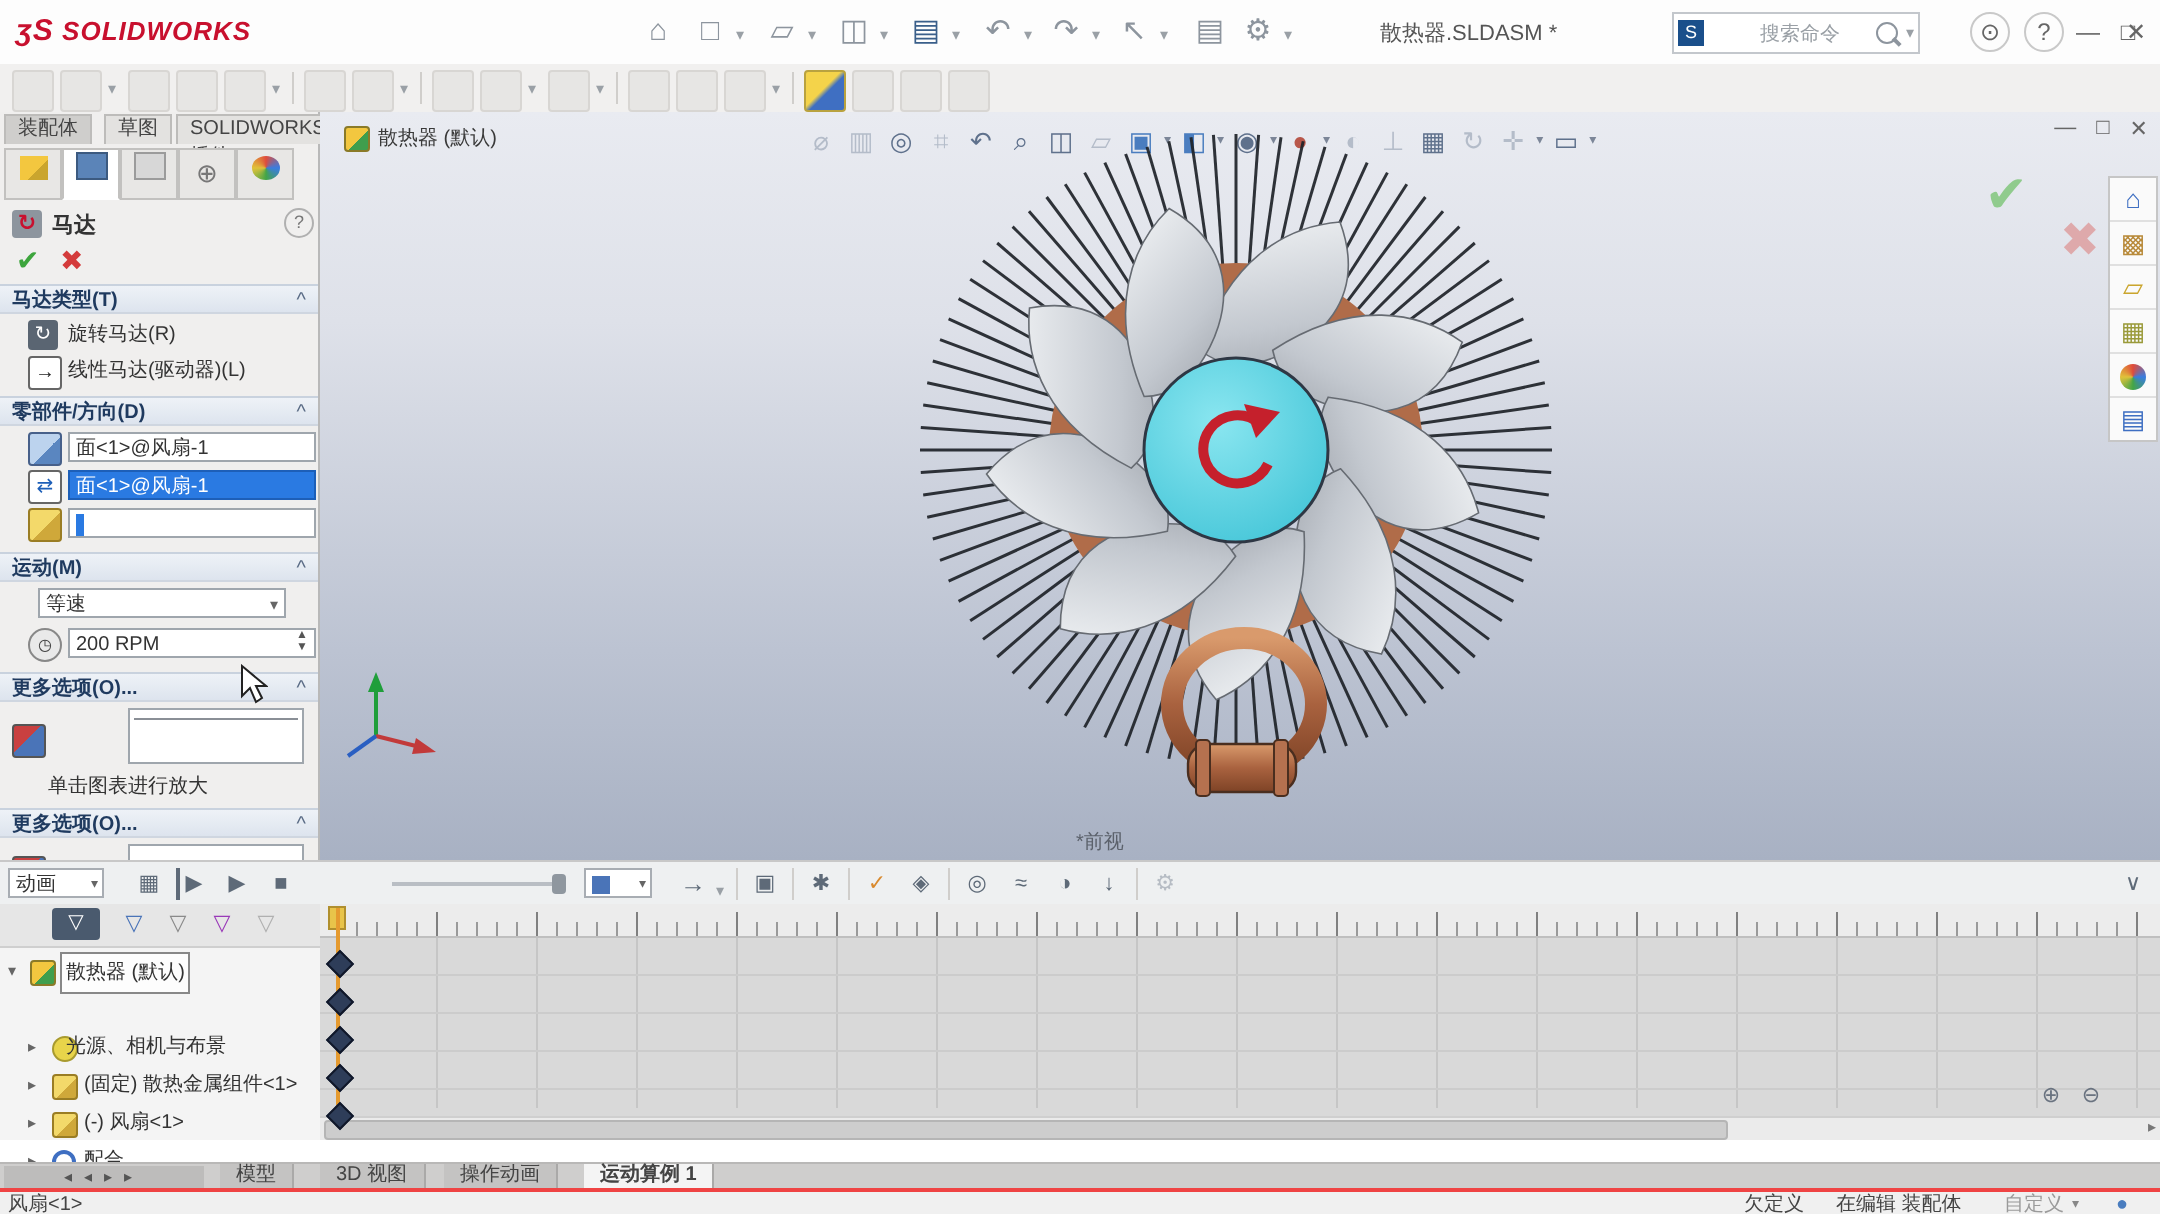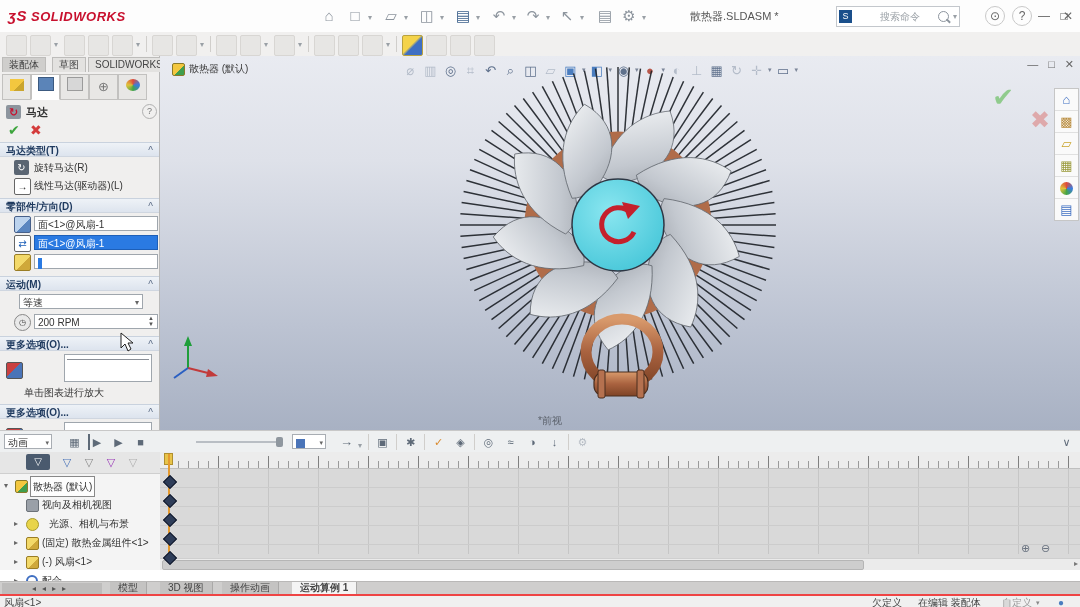--- a/index.html
+++ b/index.html
@@ -458,28 +458,24 @@
     <div class="abs filtericon" style="left:58px;color:#4a74b8">▽</div>
     <div class="abs filtericon" style="left:80px;color:#8a8a8a">▽</div>
     <div class="abs filtericon" style="left:102px;color:#9a3ab8">▽</div>
     <div class="abs filtericon" style="left:124px;color:#b0b0b0">▽</div>
   </div>
   <div class="abs treerow" style="top:24px">
     <span class="texp" style="left:4px">▾</span>
     <span class="ticon" style="left:15px;background:linear-gradient(135deg,#f3c73f 55%,#3f9e4d 55%);border:1px solid #8a7a28"></span>
     <span class="tlabel boxed" style="left:30px">散热器 (默认)</span>
   </div>
-  <div class="abs treerow" style="top:43px">
-    <span class="ticon" style="left:26px;background:#9aa0a8;border:1px solid #6b7178"></span>
-    <span class="tlabel" style="left:42px">视向及相机视图</span>
-  </div>
   <div class="abs treerow" style="top:62px">
     <span class="texp" style="left:14px">▸</span>
     <span class="ticon" style="left:26px;background:#e8d44a;border:1px solid #a89a2e;border-radius:50%"></span>
-    <span class="tlabel" style="left:49px">光源、相机与布景</span>
+    <span class="tlabel" style="left:33px">光源、相机与布景</span>
   </div>
   <div class="abs treerow" style="top:81px">
     <span class="texp" style="left:14px">▸</span>
     <span class="ticon" style="left:26px;background:linear-gradient(135deg,#f3d96a 55%,#cfa83a 55%);border:1px solid #9a7d24"></span>
     <span class="tlabel" style="left:42px">(固定) 散热金属组件&lt;1&gt;</span>
   </div>
   <div class="abs treerow" style="top:100px">
     <span class="texp" style="left:14px">▸</span>
     <span class="ticon" style="left:26px;background:linear-gradient(135deg,#f3d96a 55%,#cfa83a 55%);border:1px solid #9a7d24"></span>
     <span class="tlabel" style="left:42px">(-) 风扇&lt;1&gt;</span>

